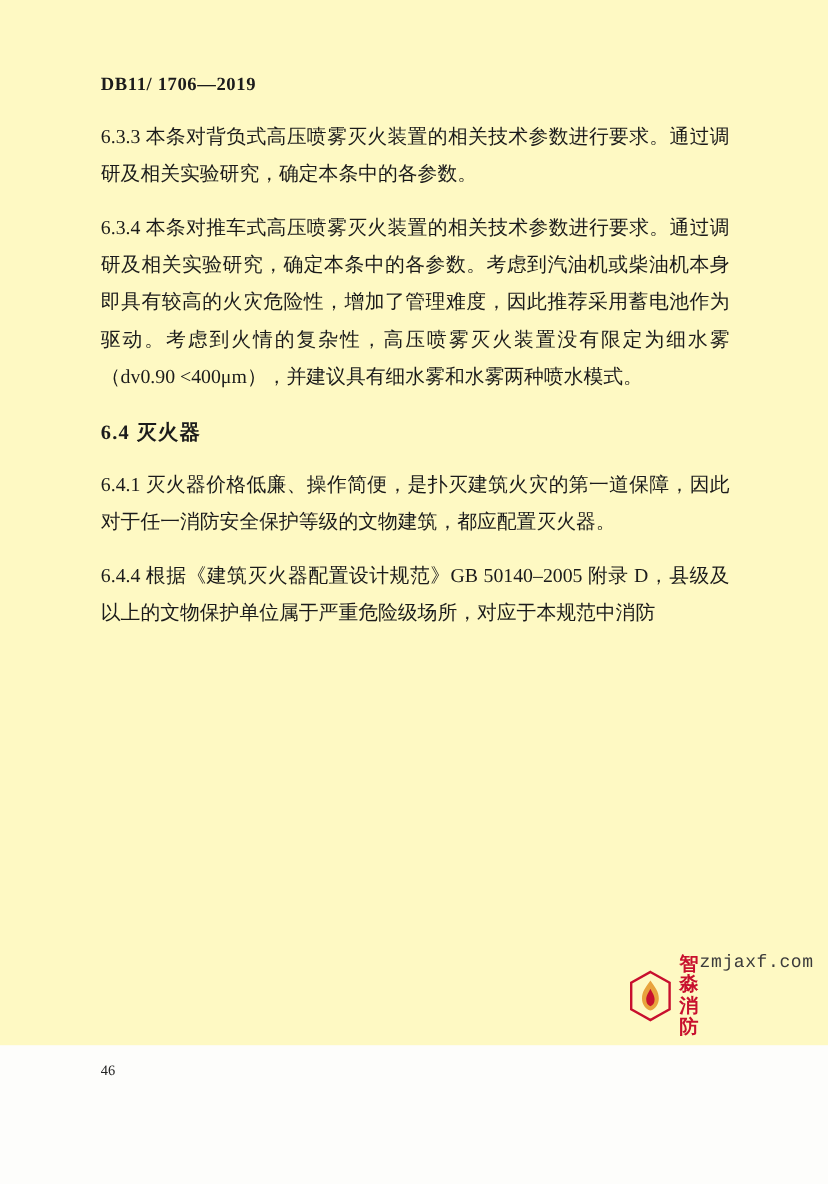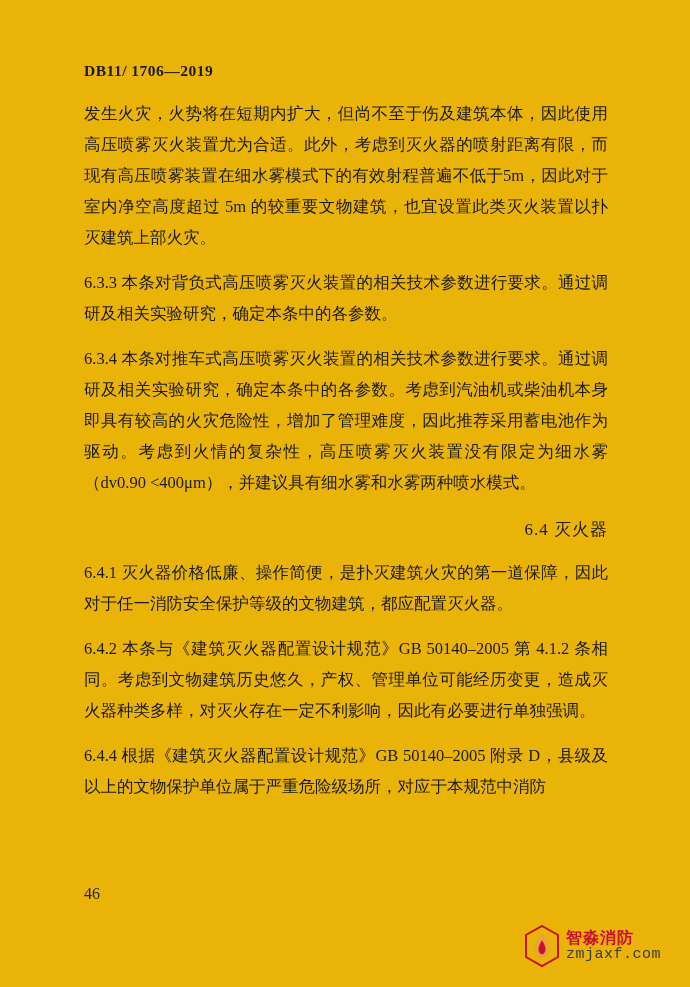--- a/index.html
+++ b/index.html
@@ -12,22 +12,22 @@
     background: #fdfdfb;
     font-family: "Liberation Serif", "DejaVu Serif", serif;
     color: #1b1b1b;
     position: relative;
     overflow: hidden;
   }
   .page {
     position: absolute;
     left: 0; top: 0;
     width: 690px;
-    height: 987px;
-    background: #eab308;
+    height: 871px;
+    background: #fef9c3;
   }
   .content {
     position: absolute;
     left: 84px;
     top: 62px;
     width: 524px;
   }
   .running-head {
     font-size: 15.5px;
     font-weight: bold;
@@ -40,31 +40,31 @@
     line-height: 31px;
     margin: 0;
     text-align: justify;
     text-justify: inter-ideograph;
     font-family: "Liberation Serif", "DejaVu Serif", serif;
   }
   p.body + p.body {
     margin-top: 14px;
   }
   .sec-title {
-    text-align: right;
+    text-align: left;
     font-size: 17px;
-    font-weight: normal;
+    font-weight: bold;
     margin: 20px 0 16px 0;
     letter-spacing: 1px;
   }
   .pagenum {
     position: absolute;
     left: 84px;
     top: 885px;
-    font-size: 16px;
+    font-size: 12px;
     color: #222;
   }
   .watermark {
     position: absolute;
     right: 18px;
     bottom: 10px;
     width: 150px;
     height: 62px;
     display: flex;
     align-items: center;
@@ -72,21 +72,21 @@
   .wm-logo {
     width: 40px;
     height: 44px;
     position: relative;
     flex: 0 0 auto;
     margin-right: 4px;
   }
   .wm-logo svg { display: block; }
   .wm-text {
     display: flex;
-    flex-direction: column;
+    flex-direction: row;
     justify-content: center;
     line-height: 1.1;
   }
   .wm-title {
     font-size: 16px;
     font-weight: bold;
     color: #c8102e;
     font-family: "Liberation Sans", sans-serif;
     letter-spacing: 1px;
   }
@@ -99,28 +99,26 @@
 </style>
 </head>
 <body>
 
 <div class="page">
 
   <div class="content">
 
     <div class="running-head">DB11/ 1706—2019</div>
 
-    <p class="body">发生火灾，火势将在短期内扩大，但尚不至于伤及建筑本体，因此使用高压喷雾灭火装置尤为合适。此外，考虑到灭火器的喷射距离有限，而现有高压喷雾装置在细水雾模式下的有效射程普遍不低于5m，因此对于室内净空高度超过 5m 的较重要文物建筑，也宜设置此类灭火装置以扑灭建筑上部火灾。</p>
     <p class="body">6.3.3    本条对背负式高压喷雾灭火装置的相关技术参数进行要求。通过调研及相关实验研究，确定本条中的各参数。</p>
     <p class="body">6.3.4    本条对推车式高压喷雾灭火装置的相关技术参数进行要求。通过调研及相关实验研究，确定本条中的各参数。考虑到汽油机或柴油机本身即具有较高的火灾危险性，增加了管理难度，因此推荐采用蓄电池作为驱动。考虑到火情的复杂性，高压喷雾灭火装置没有限定为细水雾（dv0.90 &lt;400μm），并建议具有细水雾和水雾两种喷水模式。</p>
 
     <div class="sec-title">6.4    灭火器</div>
 
     <p class="body">6.4.1    灭火器价格低廉、操作简便，是扑灭建筑火灾的第一道保障，因此对于任一消防安全保护等级的文物建筑，都应配置灭火器。</p>
-    <p class="body">6.4.2    本条与《建筑灭火器配置设计规范》GB 50140–2005 第 4.1.2 条相同。考虑到文物建筑历史悠久，产权、管理单位可能经历变更，造成灭火器种类多样，对灭火存在一定不利影响，因此有必要进行单独强调。</p>
     <p class="body">6.4.4    根据《建筑灭火器配置设计规范》GB 50140–2005 附录 D，县级及以上的文物保护单位属于严重危险级场所，对应于本规范中消防</p>
 
   </div>
 
   <div class="pagenum">46</div>
 
   <div class="watermark">
     <div class="wm-logo">
       <svg width="40" height="44" viewBox="0 0 40 44">
         <path d="M20 2 L36 11 L36 33 L20 42 L4 33 L4 11 Z" fill="none" stroke="#c8102e" stroke-width="2"></path>

